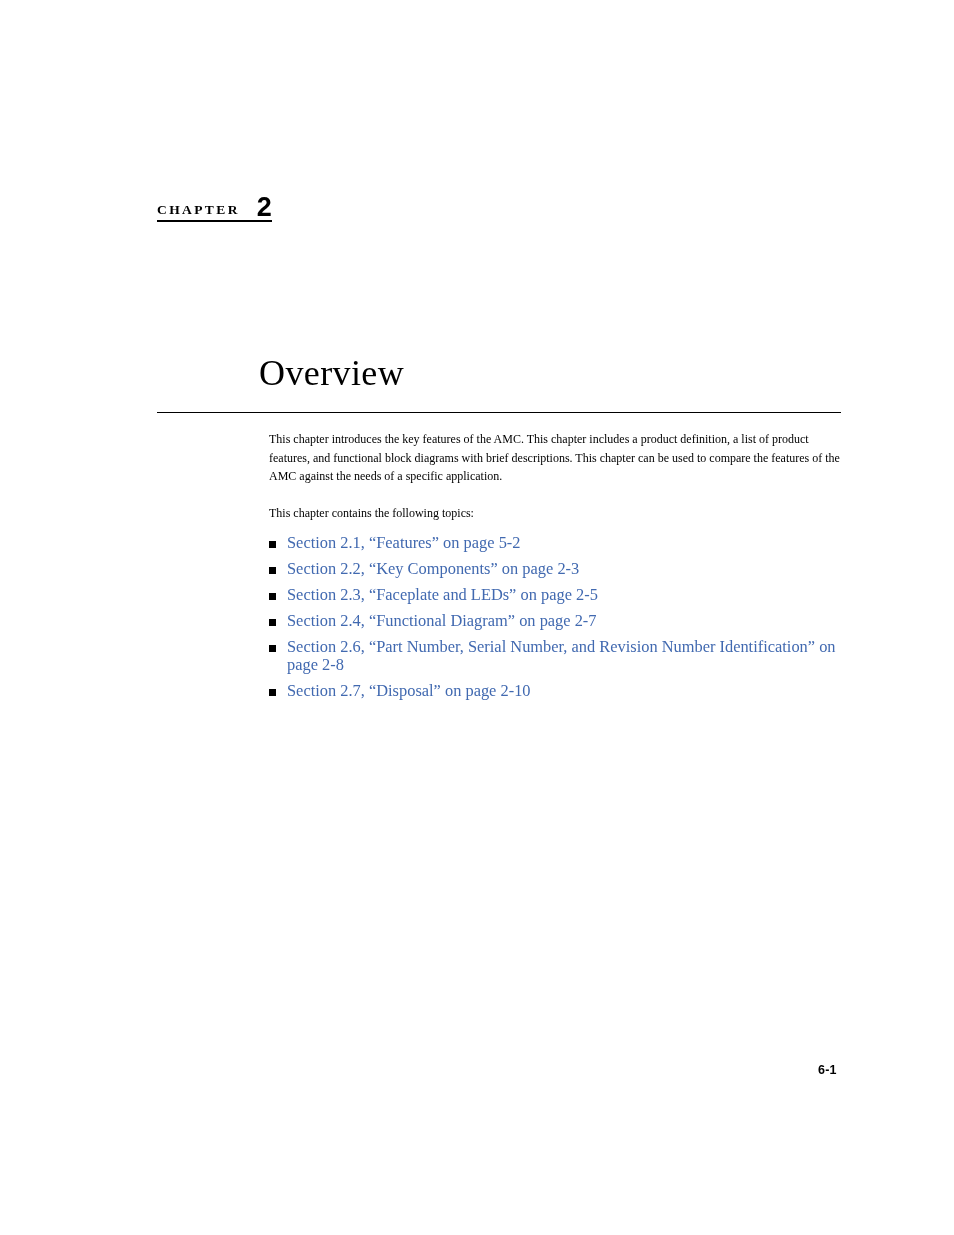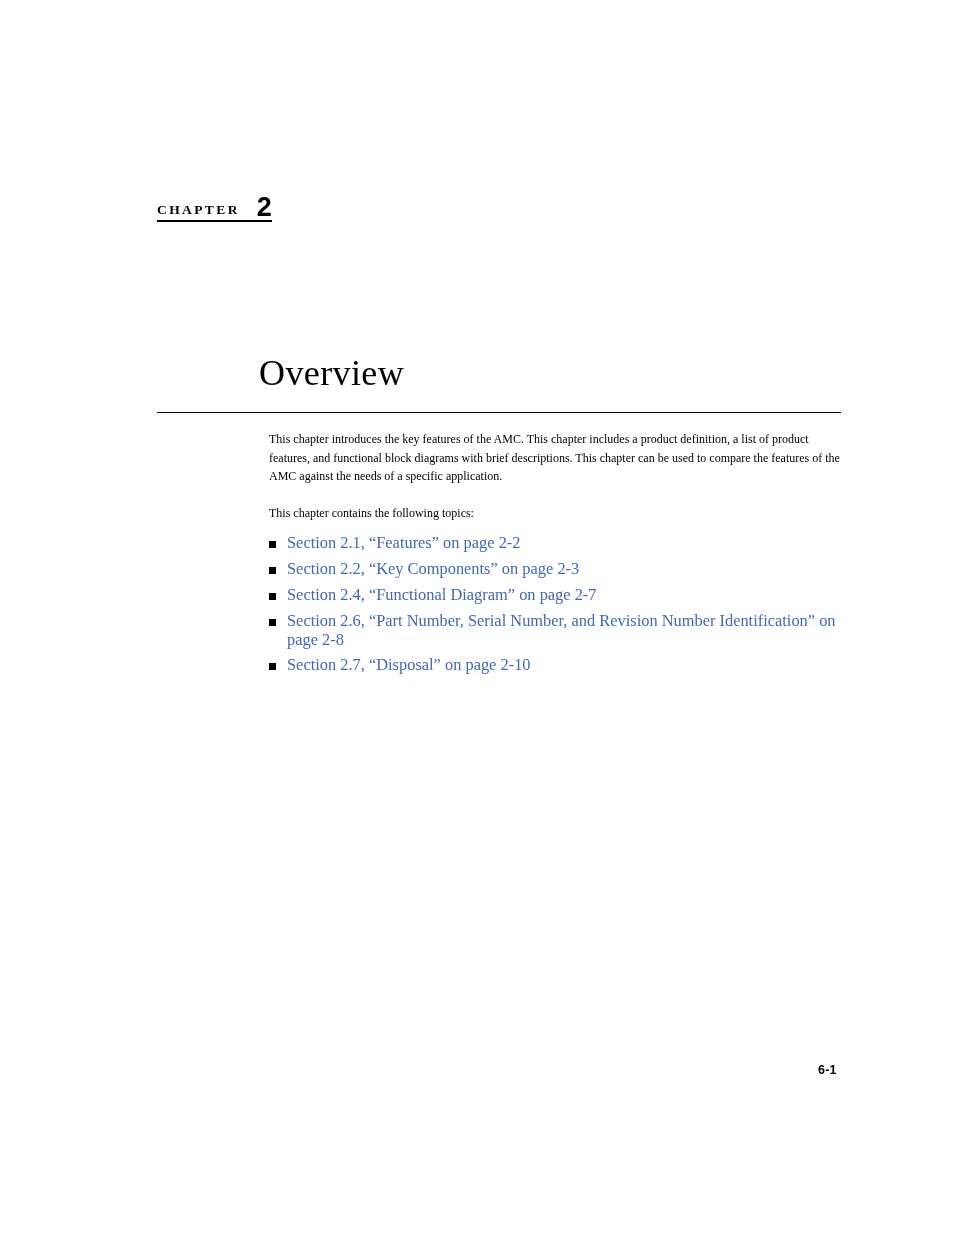--- a/index.html
+++ b/index.html
@@ -161,28 +161,29 @@
 
   <div class="content">
 
     <p class="body-para intro">This chapter introduces the key features of the AMC. This chapter includes a product definition, a list of product features, and functional block diagrams with brief descriptions. This chapter can be used to compare the features of the AMC against the needs of a specific application.</p>
 
     <p class="body-para topics-lead">This chapter contains the following topics:</p>
 
     <ul class="topic-list">
       <li class="topic-item">
         <span class="topic-bullet"></span>
-        <a class="topic-link" href="#">Section 2.1, “Features” on page 2-2</a>
+        <a class="topic-link" href="#">Section 2.1, “Features” on page 5-2</a>
       </li>
       <li class="topic-item">
         <span class="topic-bullet"></span>
         <a class="topic-link" href="#">Section 2.2, “Key Components” on page 2-3</a>
       </li>
       <li class="topic-item">
         <span class="topic-bullet"></span>
+        <a class="topic-link" href="#">Section 2.3, “Faceplate and LEDs” on page 2-5</a>
       </li>
       <li class="topic-item">
         <span class="topic-bullet"></span>
         <a class="topic-link" href="#">Section 2.4, “Functional Diagram” on page 2-7</a>
       </li>
       <li class="topic-item">
         <span class="topic-bullet"></span>
       </li>
       <li class="topic-item">
         <span class="topic-bullet"></span>

